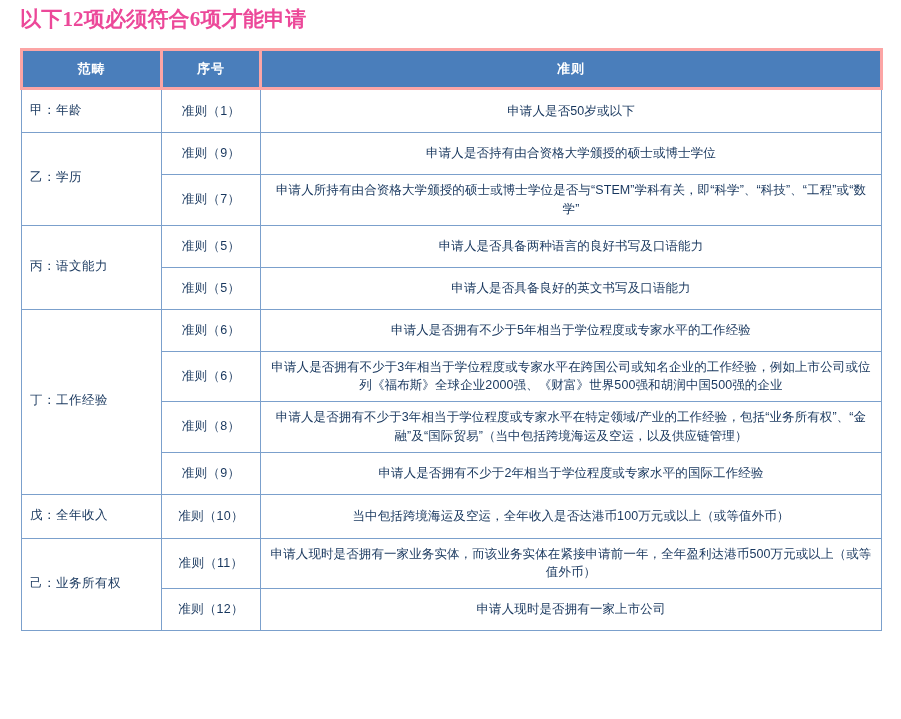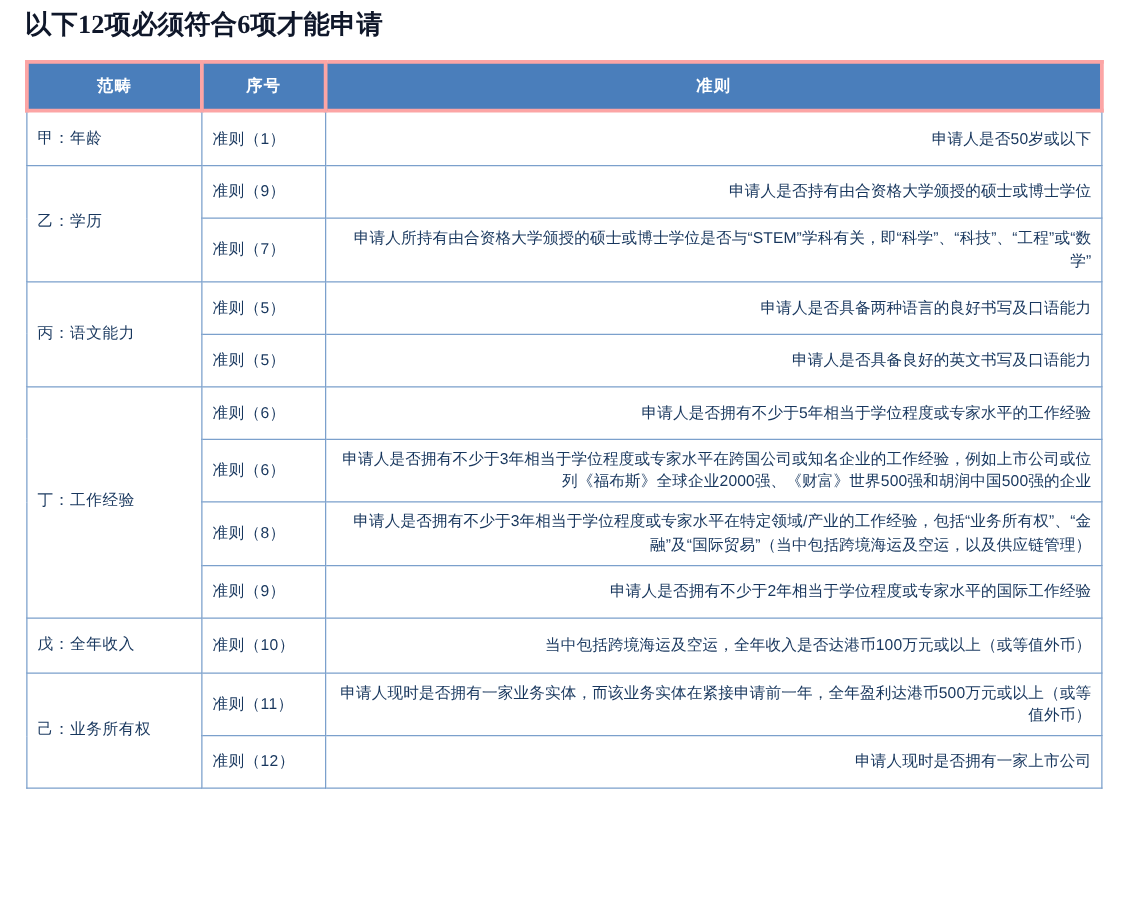--- a/index.html
+++ b/index.html
@@ -20,21 +20,21 @@
     height: 719px;
     box-sizing: border-box;
   }
   .page-title {
     position: absolute;
     left: 20px;
     top: 5px;
     font-family: "Liberation Serif", "DejaVu Serif", serif;
     font-size: 21px;
     font-weight: bold;
-    color: #0f172a;
+    color: #ec4899;
     letter-spacing: 0.2px;
     white-space: nowrap;
   }
   .table-wrap {
     position: absolute;
     left: 20px;
     top: 48px;
     width: 860px;
   }
   table.criteria {
@@ -68,26 +68,26 @@
     padding: 6px 8px;
   }
   td.cat {
     text-align: left;
     padding-left: 14px;
     font-size: 13px;
     letter-spacing: 0.5px;
     font-family: Liberation Mono, monospace;
   }
   td.num {
-    text-align: left;
+    text-align: center;
     font-size: 12.5px;
     letter-spacing: 0.3px;
   }
   td.crit {
-    text-align: right;
+    text-align: center;
     padding-left: 7px;
     padding-right: 6px;
     letter-spacing: 0.1px;
   }
   .r1 { height: 44px; }
   .r2 { height: 42px; }
 </style>
 </head>
 <body>
 

